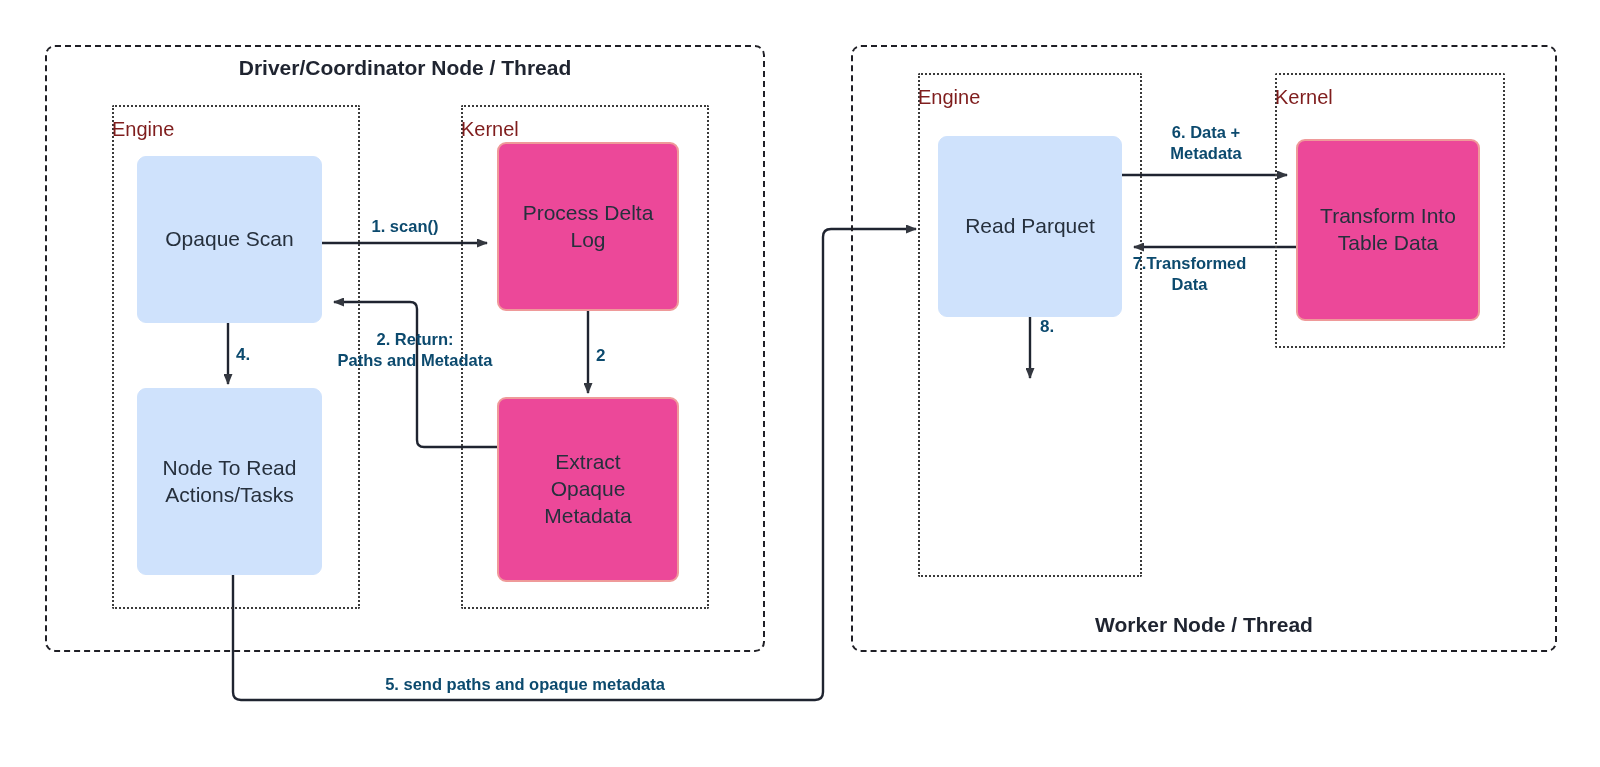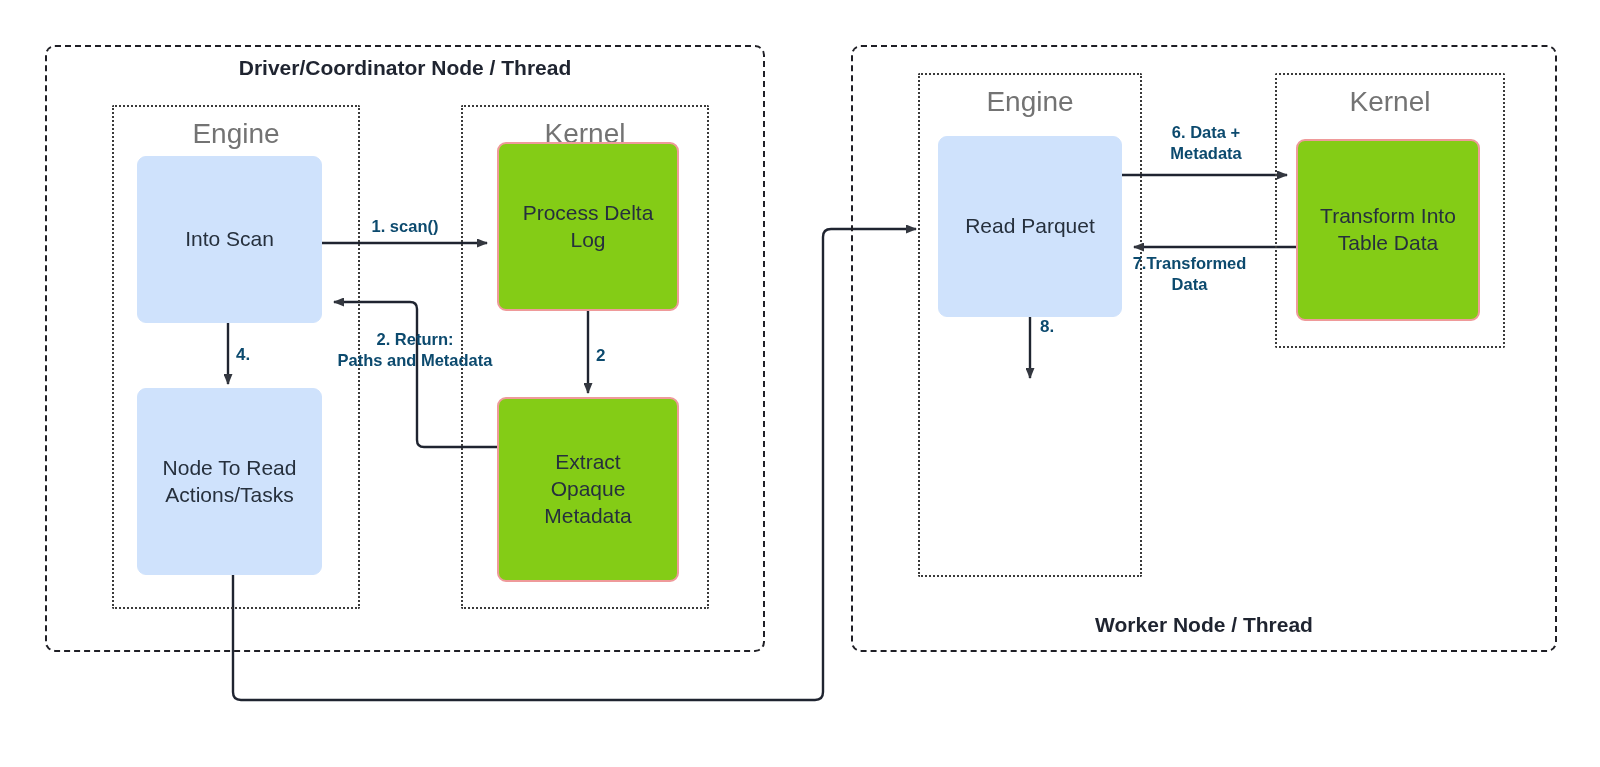--- a/index.html
+++ b/index.html
@@ -50,24 +50,24 @@
   
   .group {
     position: absolute;
     border: 2px dotted #3a3a3a;
     border-radius: 2px;
     box-sizing: border-box;
     background: transparent;
   }
   .group-title {
     position: absolute;
-    font-size: 28px;
-    color: #737373;
+    font-size: 20px;
+    color: #7f1d1d;
     white-space: nowrap;
-    text-align: center;
+    text-align: left;
   }
 
   
   .node {
     position: absolute;
     box-sizing: border-box;
     border-radius: 9px;
     display: flex;
     align-items: center;
     justify-content: center;
@@ -76,21 +76,21 @@
     line-height: 1.28;
     color: #26303d;
     padding: 4px 8px;
     white-space: pre-line;
   }
   .node.blue {
     background: #cfe2fc;
     border: 1px solid #cfe2fc;
   }
   .node.pink {
-    background: #84cc16;
+    background: #ec4899;
     border: 2px solid #ef9a9a;
   }
 
   
   .edge-label {
     position: absolute;
     font-weight: bold;
     font-size: 16.5px;
     color: #0c4a6e;
     white-space: pre-line;
@@ -132,41 +132,42 @@
 
   <div class="zone" style="left:45px; top:45px; width:720px; height:607px;"></div>
   <div class="zone-title" style="left:45px; top:56px; width:720px;">Driver/Coordinator Node / Thread</div>
 
   <div class="group" style="left:112px; top:105px; width:248px; height:504px;"></div>
   <div class="group-title" style="left:112px; top:118px; width:248px;">Engine</div>
 
   <div class="group" style="left:461px; top:105px; width:248px; height:504px;"></div>
   <div class="group-title" style="left:461px; top:118px; width:248px;">Kernel</div>
 
-  <div class="node blue" style="left:137px; top:156px; width:185px; height:167px;">Into Scan</div>
+  <div class="node blue" style="left:137px; top:156px; width:185px; height:167px;">Opaque Scan</div>
 
   <div class="node pink" style="left:497px; top:142px; width:182px; height:169px;">Process Delta
 Log</div>
 
   <div class="node blue" style="left:137px; top:388px; width:185px; height:187px;">Node To Read
 Actions/Tasks</div>
 
   <div class="node pink" style="left:497px; top:397px; width:182px; height:185px;">Extract
 Opaque
 Metadata</div>
 
   <div class="edge-label" style="left:340px; top:216px; width:130px;">1. scan()</div>
 
   <div class="edge-label num" style="left:596px; top:345px; width:30px; text-align:left;">2</div>
 
   <div class="edge-label" style="left:300px; top:329px; width:230px;">2. Return:
 Paths and Metadata</div>
 
   <div class="edge-label num" style="left:236px; top:344px; width:30px; text-align:left;">4.</div>
 
+  <div class="edge-label" style="left:255px; top:674px; width:540px;">5. send paths and opaque metadata</div>
 
   <div class="zone" style="left:851px; top:45px; width:706px; height:607px;"></div>
   <div class="zone-title" style="left:851px; top:613px; width:706px;">Worker Node / Thread</div>
 
   <div class="group" style="left:918px; top:73px; width:224px; height:504px;"></div>
   <div class="group-title" style="left:918px; top:86px; width:224px;">Engine</div>
 
   <div class="group" style="left:1275px; top:73px; width:230px; height:275px;"></div>
   <div class="group-title" style="left:1275px; top:86px; width:230px;">Kernel</div>
 

